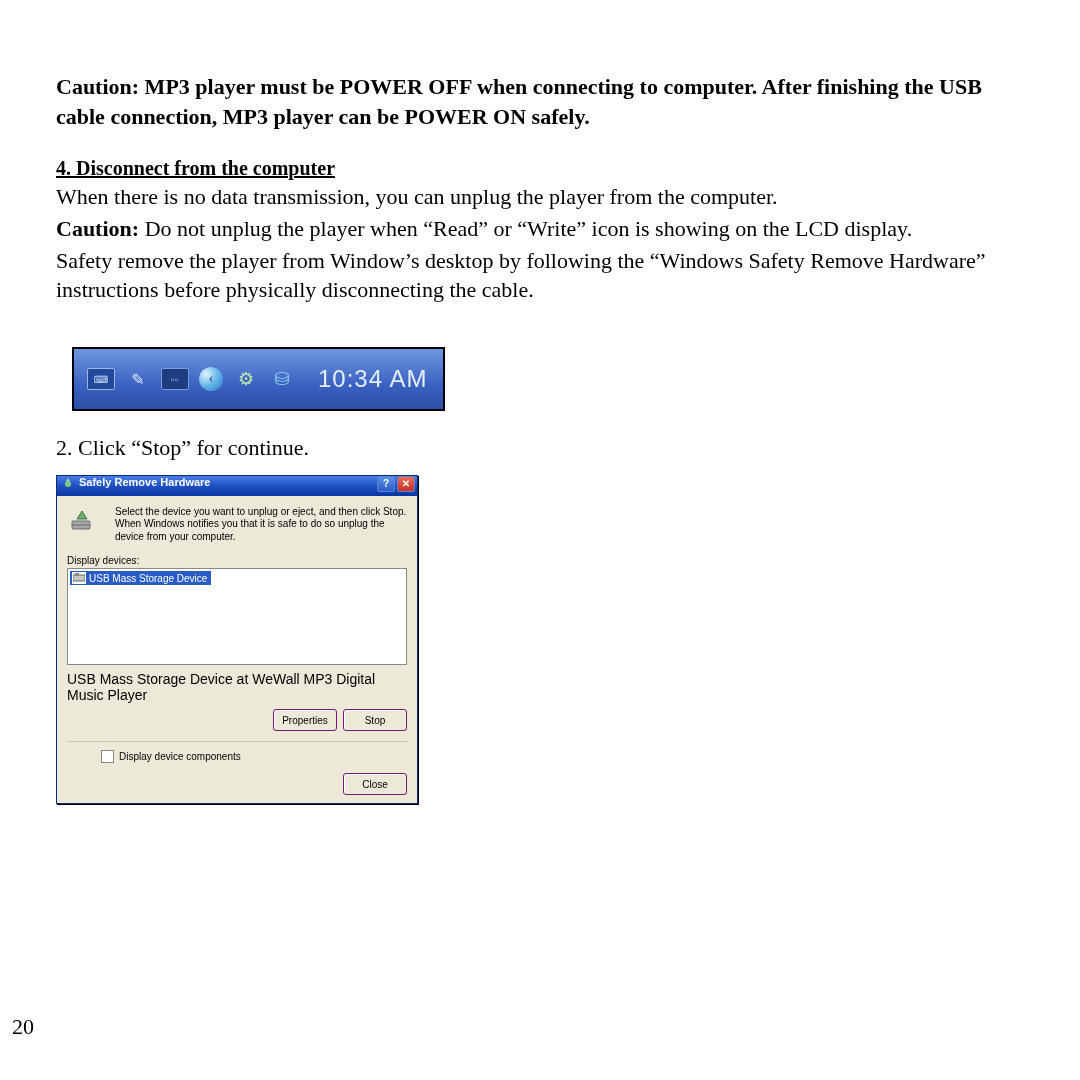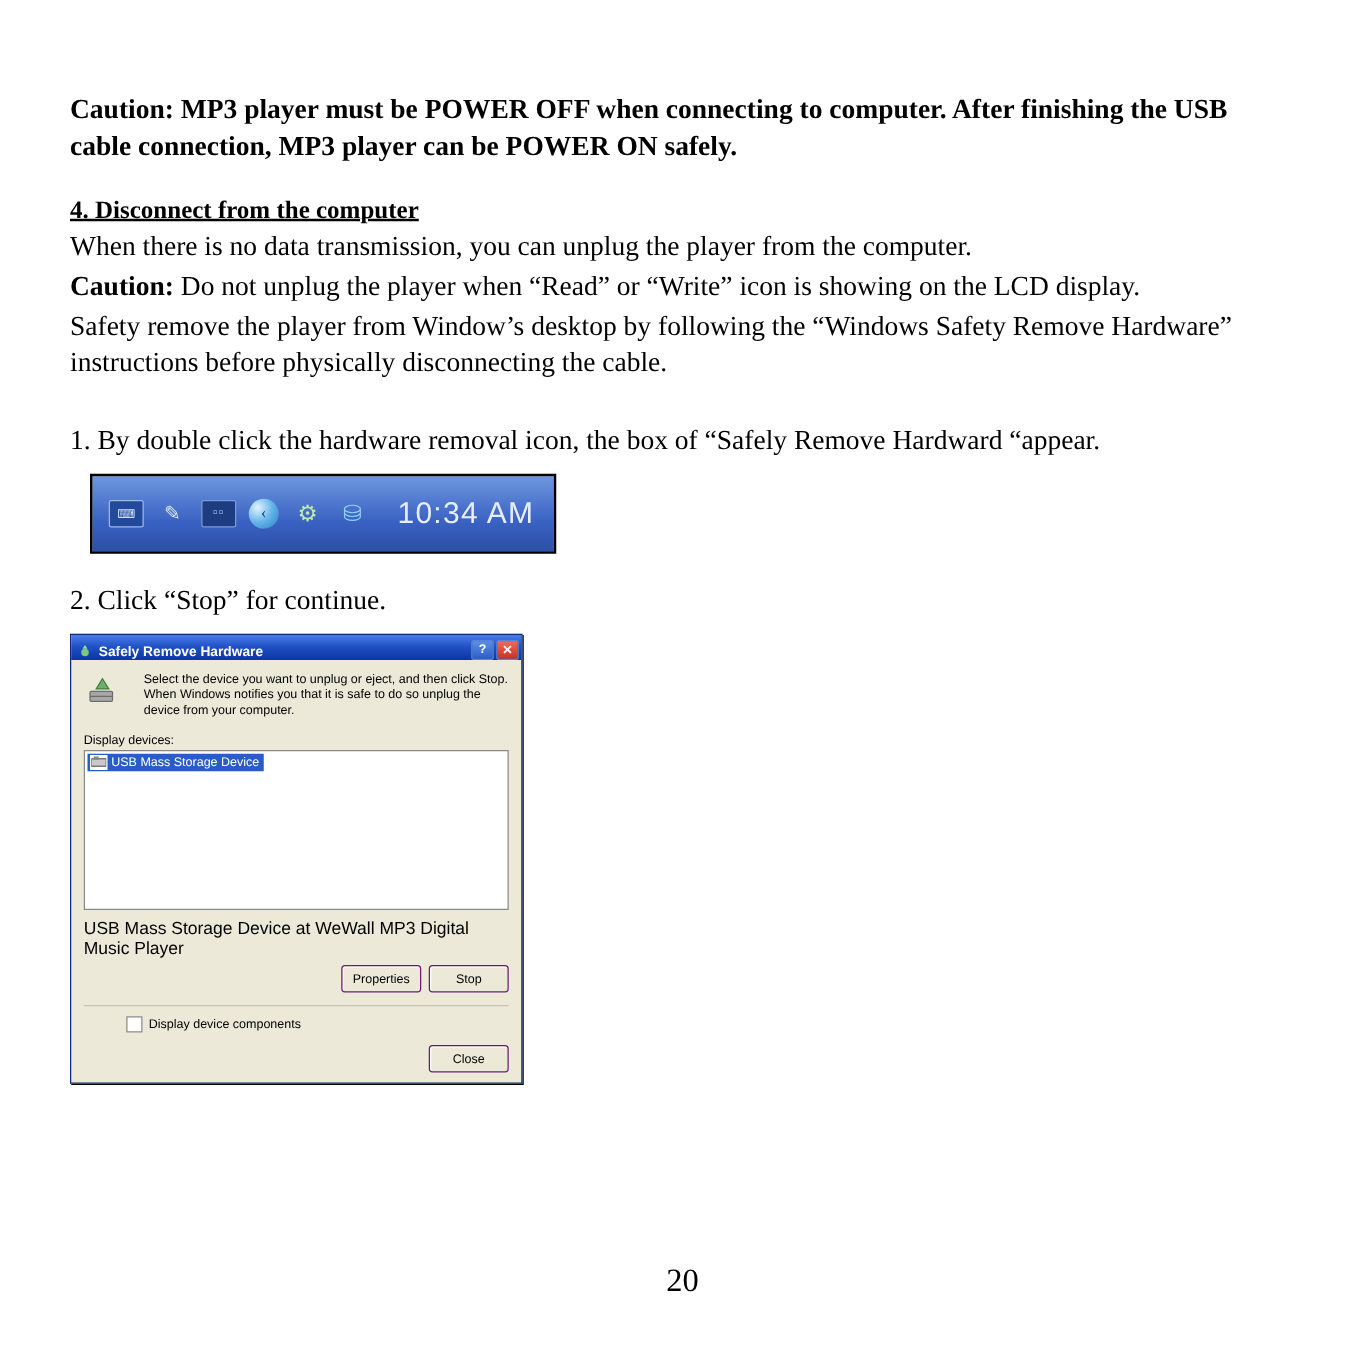--- a/index.html
+++ b/index.html
@@ -107,21 +107,21 @@
     border: 1px solid #0a2a7a;
     margin-top: 12px;
     font-family: Tahoma, Geneva, sans-serif;
     font-size: 10px;
     background: #ece9d8;
     box-shadow: 1px 1px 0 #000;
     margin-left: 0;
   }
   .titlebar {
     display: flex;
-    align-items: flex-end;
+    align-items: flex-start;
     height: 20px;
     background: linear-gradient(#4a7ce8, #1e4fc4 50%, #0a36a0);
     color: #fff;
     padding: 0 2px 0 4px;
     font-size: 11px;
     font-weight: bold;
   }
   .titlebar .app-icon {
     width: 14px;
     height: 14px;
@@ -171,21 +171,21 @@
     line-height: 1.25;
     color: #000;
   }
   .hardware-label {
     font-size: 10px;
     margin-bottom: 2px;
   }
   .device-list {
     background: #fff;
     border: 1px solid #888;
-    height: 128px;
+    height: 97px;
     padding: 2px;
     box-sizing: border-box;
   }
   .device-item {
     display: inline-flex;
     align-items: center;
     background: #2a5cc8;
     color: #fff;
     font-size: 10px;
     padding: 1px 4px 1px 2px;
@@ -243,22 +243,22 @@
     height: 11px;
     border: 1px solid #888;
     background: #fff;
   }
 
   .page-number {
     position: absolute;
     bottom: 40px;
     left: 12px;
     right: 0;
-    text-align: center;
-    font-size: 26px;
+    text-align: left;
+    font-size: 22px;
   }
 </style>
 </head>
 <body>
 
 <div class="page">
 
   <div class="caution-top">Caution: MP3 player must be POWER OFF when connecting to computer. After finishing the USB cable connection, MP3 player can be POWER ON safely.</div>
 
   <div class="section-title">4. Disconnect from the computer</div>
@@ -266,21 +266,20 @@
   <div class="para">When there is no data transmission, you can unplug the player from the computer.</div>
 
   <div class="para">
     <span class="bold">Caution:</span><span> Do not unplug the player when “Read” or “Write” icon is showing on the LCD display.</span>
   </div>
 
   <div class="para">Safety remove the player from Window’s desktop by following the “Windows Safety Remove Hardware” instructions before physically disconnecting the cable.</div>
 
   <div class="spacer-md"></div>
 
-  <div class="para">1. By double click the hardware removal icon, the box of “Safely Remove Hardward “appear.</div>
 
   
   <div class="taskbar">
     <span class="tray-icon kbd">⌨</span>
     <span class="tray-icon pen">✎</span>
     <span class="tray-icon da">▫▫</span>
     <span class="tray-icon back">‹</span>
     <span class="tray-icon gear">⚙</span>
     <span class="tray-icon usb">⛁</span>
     <span class="time">10:34 AM</span>

